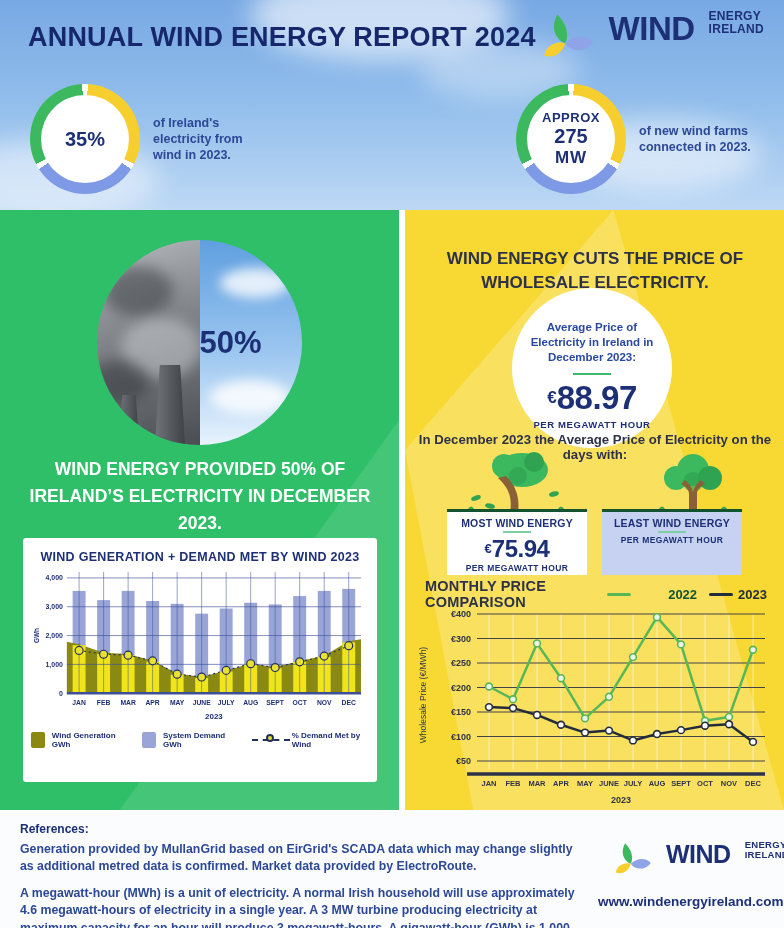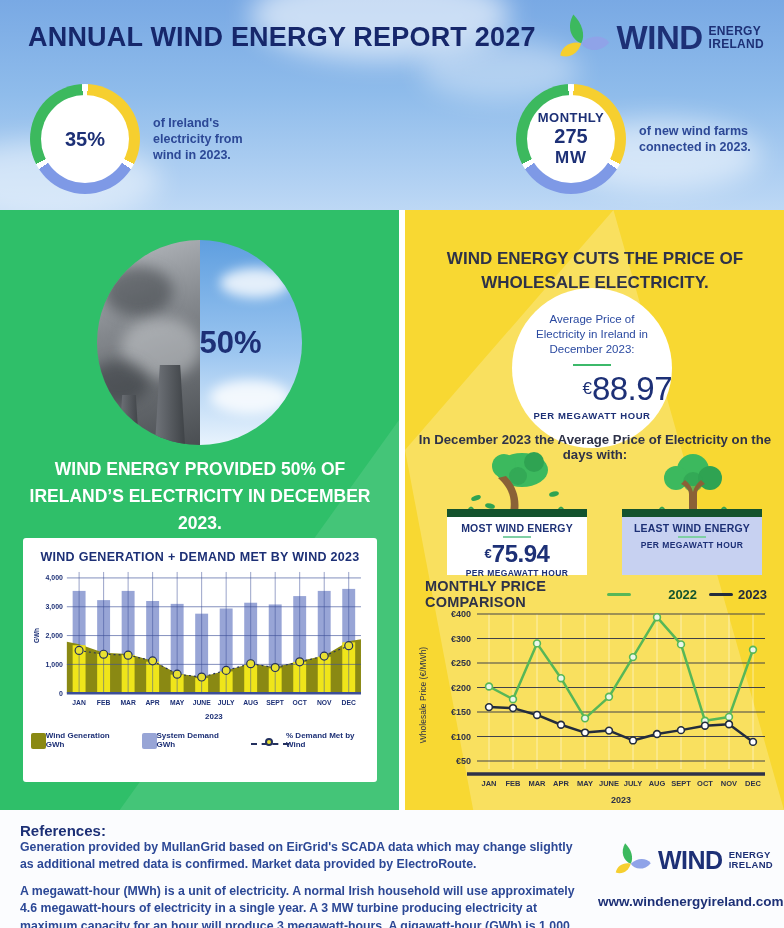--- a/index.html
+++ b/index.html
@@ -12,21 +12,21 @@
          background:linear-gradient(180deg,#79a9e4 0%,#8fbceb 45%,#bdd8f5 100%); overflow:hidden; }
   .cloud { position:absolute; background:rgba(255,255,255,.6); border-radius:50%; filter:blur(13px); }
   .c1 { width:260px; height:90px; left:250px; top:-30px; }
   .c2 { width:200px; height:70px; left:560px; top:120px; background:rgba(255,255,255,.5); }
   .c3 { width:220px; height:80px; left:-60px; top:140px; background:rgba(255,255,255,.45); }
   .c4 { width:160px; height:60px; left:420px; top:40px; background:rgba(255,255,255,.35); }
 
   .main-title { position:absolute; left:28px; top:22px; font-size:27px; font-weight:800;
                 color:#16276b; letter-spacing:.2px; }
 
-  .logo { position:absolute; display:flex; align-items:center; gap:6px; }
+  .logo { position:absolute; display:flex; align-items:flex-start; gap:14px; }
   .logo-header { right:20px; top:10px; }
   .logo-word { font-size:33px; font-weight:800; color:#1d3076; letter-spacing:-.5px; }
   .logo-sub { display:flex; flex-direction:column; justify-content:center; color:#1d3076;
               font-weight:800; font-size:12px; line-height:1.1; letter-spacing:.3px; }
 
   
   .stats-row { position:absolute; top:84px; left:0; width:784px; display:flex; padding:0 30px;
                justify-content:space-between; }
   .stat { display:flex; align-items:center; gap:13px; width:238px; }
   .donut { position:relative; width:110px; height:110px; border-radius:50%; flex:0 0 110px;
@@ -72,92 +72,92 @@
   .pct-label { position:relative; font-size:31px; font-weight:700; color:#1d3076; }
 
   .left-headline { position:absolute; top:246px; left:28px; width:344px; text-align:center;
                    color:#fff; font-weight:800; font-size:17.5px; line-height:1.55; }
 
   .chart-card { position:absolute; top:328px; left:23px; width:354px; height:244px;
                 background:#fff; border-radius:3px; padding:12px 8px 6px; }
   .chart-title { text-align:center; color:#1d3076; font-weight:800; font-size:12.5px;
                  letter-spacing:.3px; margin-bottom:4px; }
   .legend-row { display:flex; align-items:center; justify-content:center; gap:18px; margin-top:2px; }
-  .legend-item { display:flex; align-items:flex-end; }
+  .legend-item { display:flex; align-items:center; gap:7px; }
   .legend-label { font-size:8px; font-weight:800; color:#1d3076; }
   .sw { width:16px; height:16px; border-radius:2px; }
   .sw-wind { background:#8a8913; }
   .sw-demand { background:#98a5d6; }
   .pct-icon { position:relative; width:38px; height:10px; }
   .pct-icon::before { content:""; position:absolute; top:4px; left:0; width:38px;
                       border-top:2px dashed #23305e; }
   .pct-dot { position:absolute; left:14px; top:-1px; width:8px; height:8px; border-radius:50%;
              background:#e8e032; border:2px solid #23305e; }
 
   
   .right-headline { position:absolute; top:37px; left:18px; width:344px; text-align:center;
                     font-size:17px; font-weight:800; color:#2e3248; line-height:1.4; }
   .price-circle { position:absolute; top:78px; left:107px; width:160px; height:160px;
                   background:#fff; border-radius:50%; text-align:center; padding-top:24px; }
-  .price-caption { font-size:11.5px; font-weight:400; color:#2a49a0; line-height:1.3;
-                   width:126px; margin:0 auto; }
+  .price-caption { font-size:11.5px; font-weight:700; color:#2a49a0; line-height:1.3;
+                   width:126px; margin:8px auto; }
   .green-rule { width:38px; border-top:2px solid #3cb96a; margin:7px auto 4px; }
-  .price-value-row { color:#1d3076; font-weight:400;text-align:right; }
+  .price-value-row { color:#1d3076; font-weight:700; }
   .price-cur { font-size:17px; vertical-align:6px; }
   .price-num { font-size:33px; letter-spacing:-.5px; }
   .price-unit { font-size:9.5px; font-weight:800; color:#1d3076; letter-spacing:.6px;
                 line-height:1.35; margin-top:2px; }
   .days-line { position:absolute; top:222px; left:8px; width:364px; text-align:center;
                font-size:13.2px; font-weight:800; color:#2e3248; }
   .tree { position:absolute; }
   .tree-most { top:240px; left:55px; }
   .tree-least { top:244px; left:238px; }
   .price-box { position:absolute; top:299px; width:140px; height:66px; text-align:center;
-               border-top:8px solid #14532d; padding-top:5px; }
+               border-top:3px solid #14532d; padding-top:5px; }
   .box-most { left:42px; background:#fff; }
-  .box-least { left:197px; background:#c7d1f1;margin-left:20px; }
+  .box-least { left:197px; background:#c7d1f1; }
   .box-title { font-size:10.5px; font-weight:800; color:#1d3076; letter-spacing:.2px; }
   .box-rule { width:28px; border-top:2px solid #7fcfa4; margin:2px auto 2px; }
   .box-cur { font-size:13px; vertical-align:4px; font-weight:800; color:#1d3076; }
   .box-num { font-size:24px; font-weight:800; color:#1d3076; letter-spacing:-.5px;text-align:center; }
   .box-unit { font-size:8.5px; font-weight:800; color:#1d3076; letter-spacing:.4px; }
   .mpc-row { position:absolute; top:368px; left:20px; width:342px; display:flex;
              align-items:center; justify-content:space-between; }
   .mpc-title { font-size:14.5px; font-weight:800; color:#2e3248; letter-spacing:.2px; }
   .mpc-legend { display:flex; align-items:center; gap:12px; }
   .mpc-item { display:flex; align-items:center; gap:5px; font-size:13px; font-weight:800; }
   .seg { width:24px; height:3px; border-radius:2px; }
   .seg-2022 { background:#57b757; } .lab-2022 { color:#14532d;margin-left:32px; }
   .seg-2023 { background:#232c3d; } .lab-2023 { color:#232c3d; }
   .price-chart-wrap { position:absolute; top:390px; left:8px; width:366px; height:206px; }
 
   
   .footer { position:absolute; top:810px; left:0; width:784px; height:118px; background:#fbfcfe; }
   .refs { position:absolute; left:20px; top:12px; width:566px; }
-  .refs-title { font-size:15px; font-weight:800; color:#1d3076; }
+  .refs-title { font-size:12px; font-weight:800; color:#1d3076; margin-bottom:5px; }
   .refs p { font-size:12.3px; font-weight:600; color:#2c4896; line-height:1.42; margin-bottom:9px; }
   .logo-footer { left:612px; top:30px; }
   .logo-footer .logo-word { font-size:25px; }
   .logo-footer .logo-sub { font-size:9.5px; }
   .footer-url { position:absolute; left:598px; top:84px; width:180px; text-align:center;
                 font-size:13.5px; font-weight:800; color:#1d3076; }
   svg text { font-family:"Liberation Sans", sans-serif; }
 </style>
 </head>
 <body>
 
 <div class="page">
 
   <div class="sky">
     <div class="cloud c1"></div>
     <div class="cloud c2"></div>
     <div class="cloud c3"></div>
     <div class="cloud c4"></div>
 
-    <div class="main-title">ANNUAL WIND ENERGY REPORT 2027</div>
+    <div class="main-title">ANNUAL WIND ENERGY REPORT 2024</div>
 
     <div class="logo logo-header">
       <svg width="56" height="56" viewBox="0 0 64 64">
         <path d="M30 38 C18 33 13 19 21 5 C31 15 35 28 30 38 Z" fill="#3cb95e"></path>
         <path d="M30 38 C40 28 55 28 62 37 C52 49 36 48 30 38 Z" fill="#8fa3e8"></path>
         <path d="M30 38 C27 49 17 56 6 52 C8 41 19 35 30 38 Z" fill="#f6cf2f"></path>
       </svg>
       <span class="logo-word">WIND</span>
       <span class="logo-sub">
         <span>ENERGY</span>
@@ -170,21 +170,21 @@
         <div class="donut">
           <div class="donut-hole">
             <span class="stat-value">35%</span>
           </div>
         </div>
         <div class="stat-label">of Ireland's electricity from wind in 2023.</div>
       </div>
       <div class="stat">
         <div class="donut">
           <div class="donut-hole">
-            <span class="stat-prefix">MONTHLY</span>
+            <span class="stat-prefix">APPROX</span>
             <span class="stat-value">275</span>
             <span class="stat-suffix">MW</span>
           </div>
         </div>
         <div class="stat-label">of new wind farms connected in 2023.</div>
       </div>
     </div>
   </div>
 
   <div class="panel-left">

